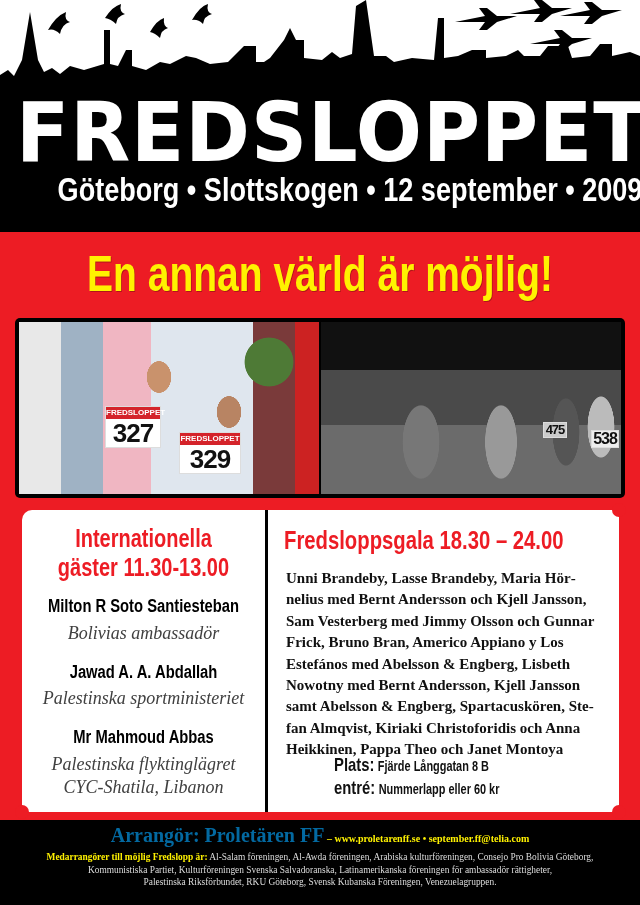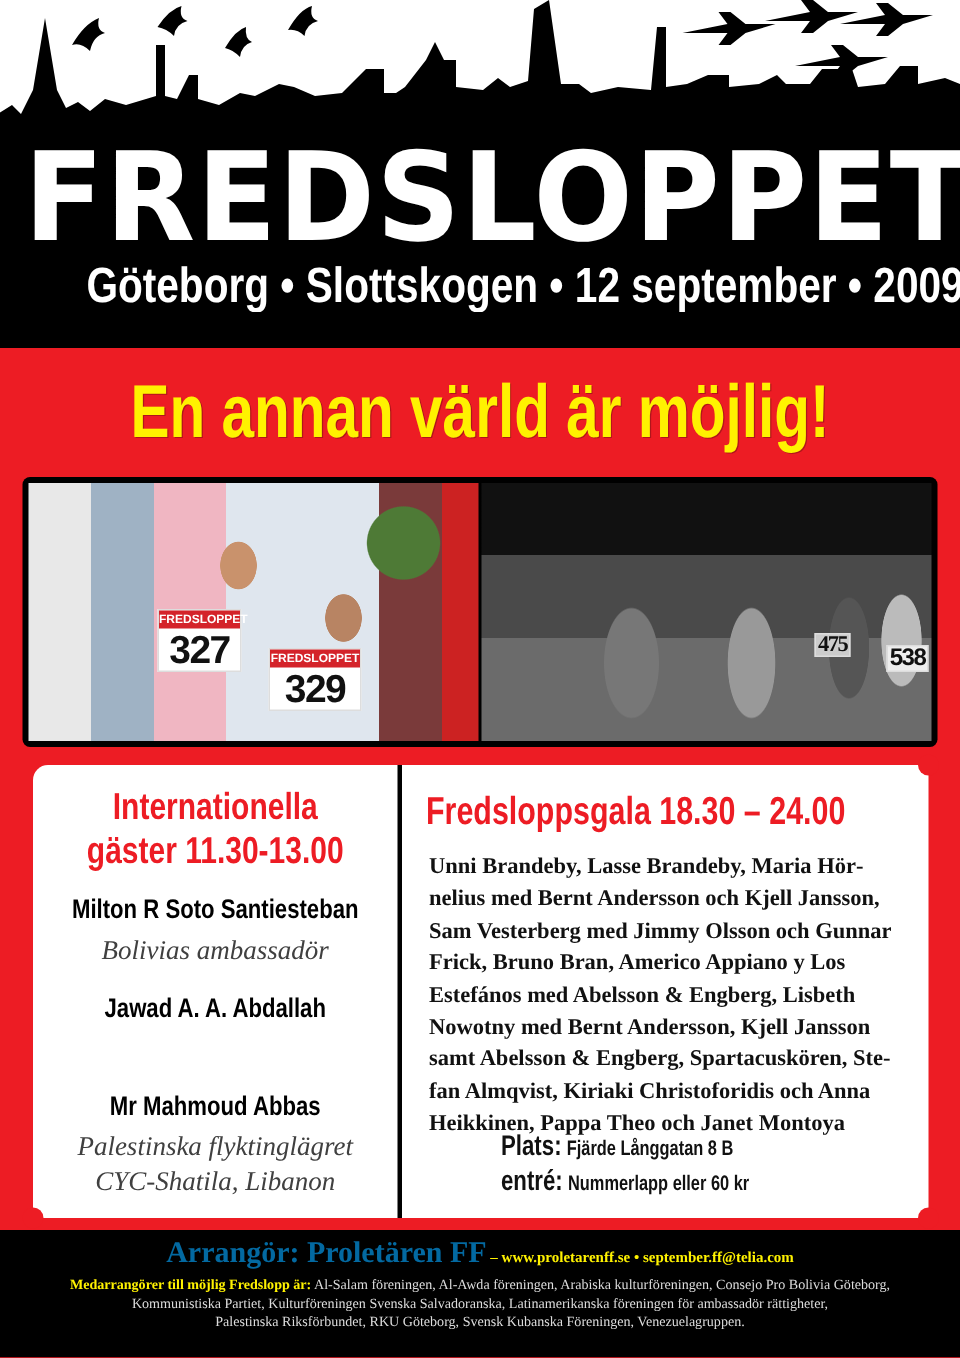--- a/index.html
+++ b/index.html
@@ -169,21 +169,21 @@
       <div class="bib-top">FREDSLOPPET</div>
       <div class="bib-num">327</div>
     </div>
     <div class="bib" style="left:160px; top:110px; width:62px;">
       <div class="bib-top">FREDSLOPPET</div>
       <div class="bib-num">329</div>
     </div>
   </div>
   <div class="photo photo-bw">
     <div class="bib" style="left:222px; top:100px; width:24px; background:#ccc;">
-      <div class="bib-num" style="font-size:15px; line-height:14px;font-family:Liberation Serif, serif;">475</div>
+      <div class="bib-num" style="font-size:13px; line-height:14px;">475</div>
     </div>
     <div class="bib" style="left:270px; top:108px; width:28px; background:#eee;">
       <div class="bib-num" style="font-size:16px; line-height:16px;">538</div>
     </div>
   </div>
 </div>
 
 <div class="panel">
   <div class="notch" style="right:-7px; top:-7px;"></div>
   <div class="notch" style="right:-7px; bottom:-7px;"></div>
@@ -192,20 +192,21 @@
   <div class="col-left">
     <div class="red-head guests-head">
       <div>Internationella</div>
       <div>gäster 11.30-13.00</div>
     </div>
 
     <div class="guest-name" style="top:86px;">Milton R Soto Santiesteban</div>
     <div class="guest-role" style="top:112px;">Bolivias ambassadör</div>
 
     <div class="guest-name" style="top:152px;">Jawad A. A. Abdallah</div>
+    <div class="guest-role" style="top:177px;">Palestinska sportministeriet</div>
 
     <div class="guest-name" style="top:217px;">Mr Mahmoud Abbas</div>
     <div class="guest-role" style="top:266px;">CYC-Shatila, Libanon</div>
     <div class="guest-role" style="top:243px;">Palestinska flyktinglägret</div>
   </div>
 
   <div class="divider"></div>
 
   <div class="col-right">
     <div class="red-head gala-head">Fredsloppsgala  18.30 – 24.00</div>

